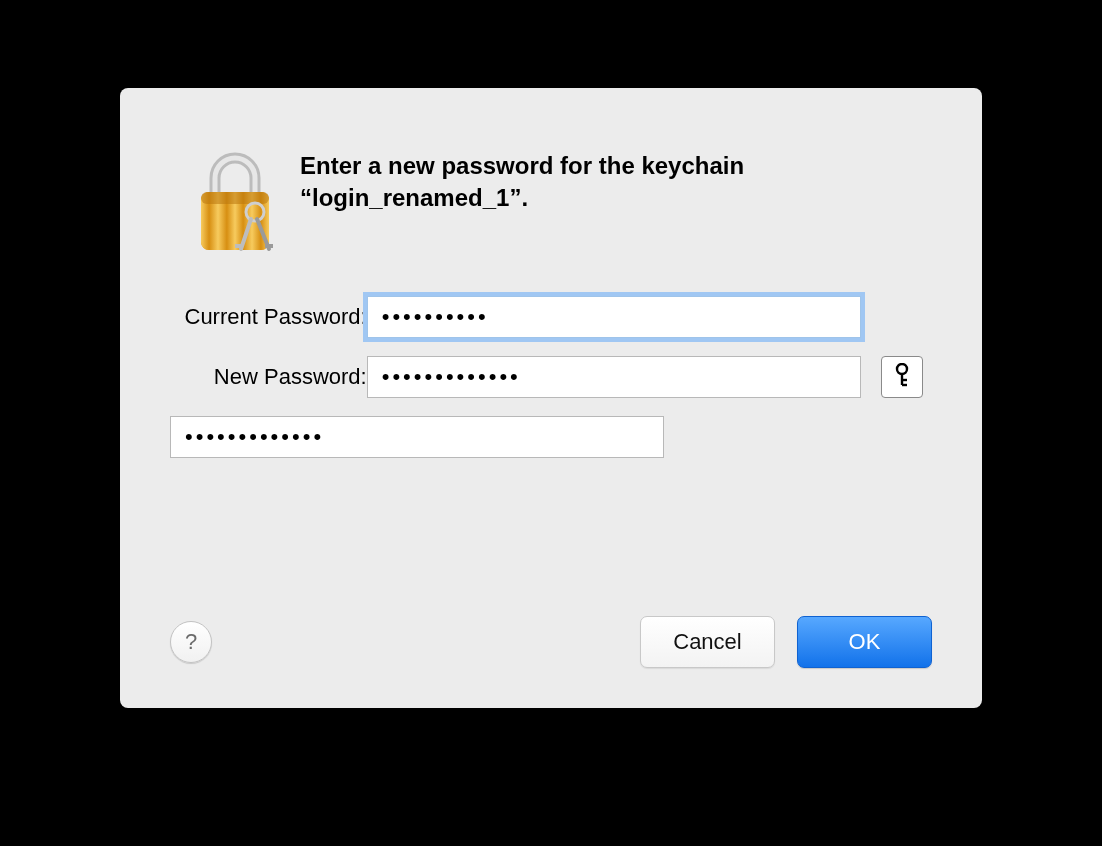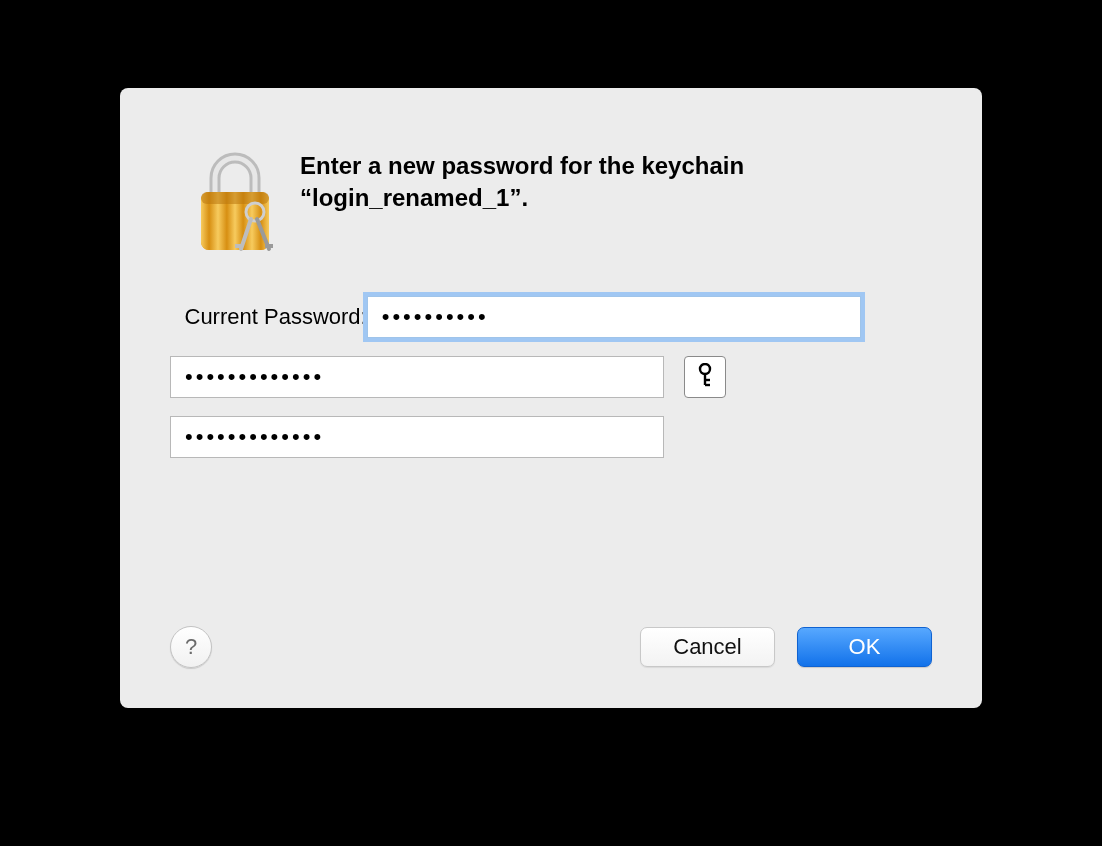--- a/index.html
+++ b/index.html
@@ -136,21 +136,21 @@
     align-items:center;
     justify-content:center;
     font-size:22px;
     color:#6b6b6b;
     font-weight:500;
     cursor:default;
   }
   .spacer{flex:1;}
   .btn{
     min-width:135px;
-    height:40px;
+    height:52px;
     border-radius:7px;
     font-size:22px;
     display:flex;
     align-items:center;
     justify-content:center;
     padding:0 20px;
     margin-left:22px;
     cursor:default;
     box-sizing:border-box;
   }
@@ -213,20 +213,21 @@
 
     <div class="row">
       <div class="label">Current Password:</div>
       <div class="field-cell">
         <input type="text" class="text-input focused" value="••••••••••" style="">
       </div>
       <div class="after-cell"></div>
     </div>
 
     <div class="row">
+      <div class="label">New Password:</div>
       <div class="field-cell">
         <input type="text" class="text-input" value="•••••••••••••" style="">
       </div>
       <div class="after-cell">
         <div class="key-btn">
           <span>
             <svg width="20" height="24" viewBox="0 0 20 24">
               <circle cx="10" cy="6" r="5" fill="none" stroke="#000" stroke-width="2.4"></circle>
               <line x1="10" y1="11" x2="10" y2="22" stroke="#000" stroke-width="2.4"></line>
               <line x1="10" y1="17" x2="15" y2="17" stroke="#000" stroke-width="2.4"></line>

